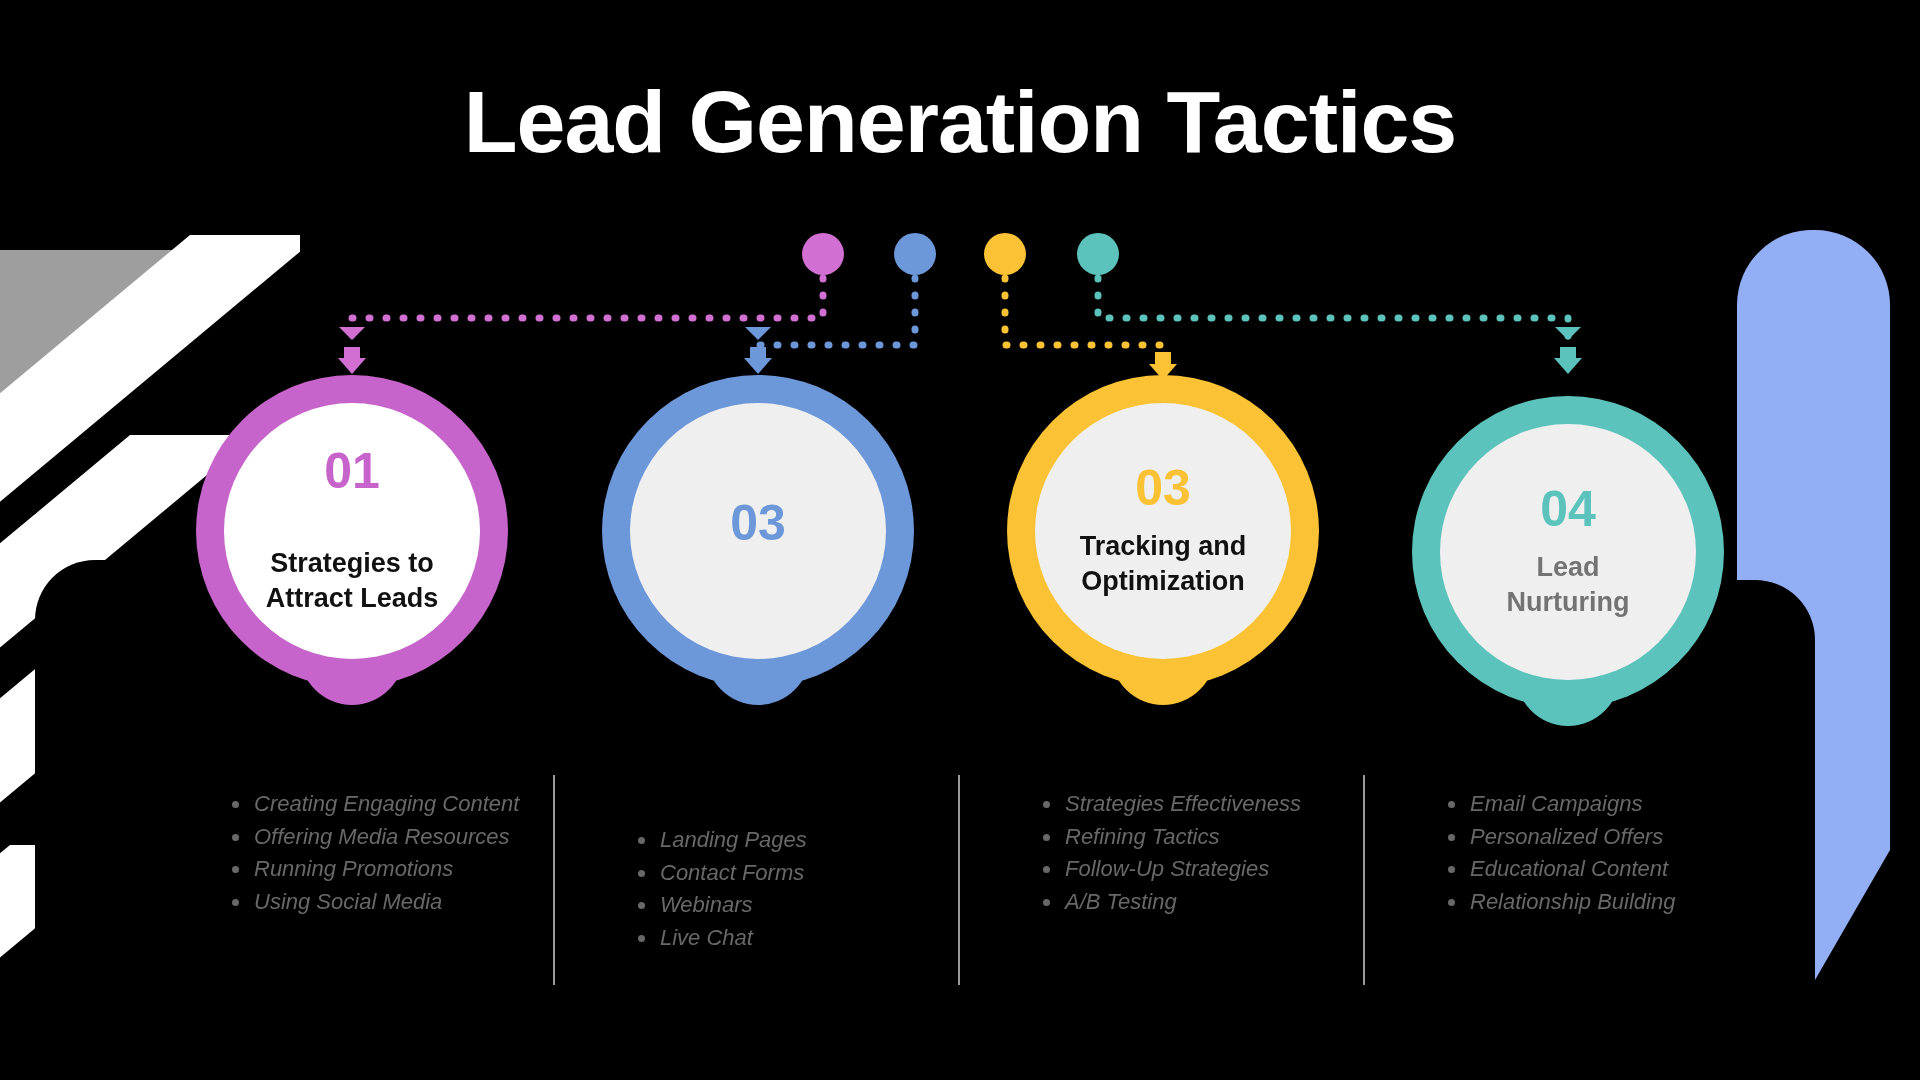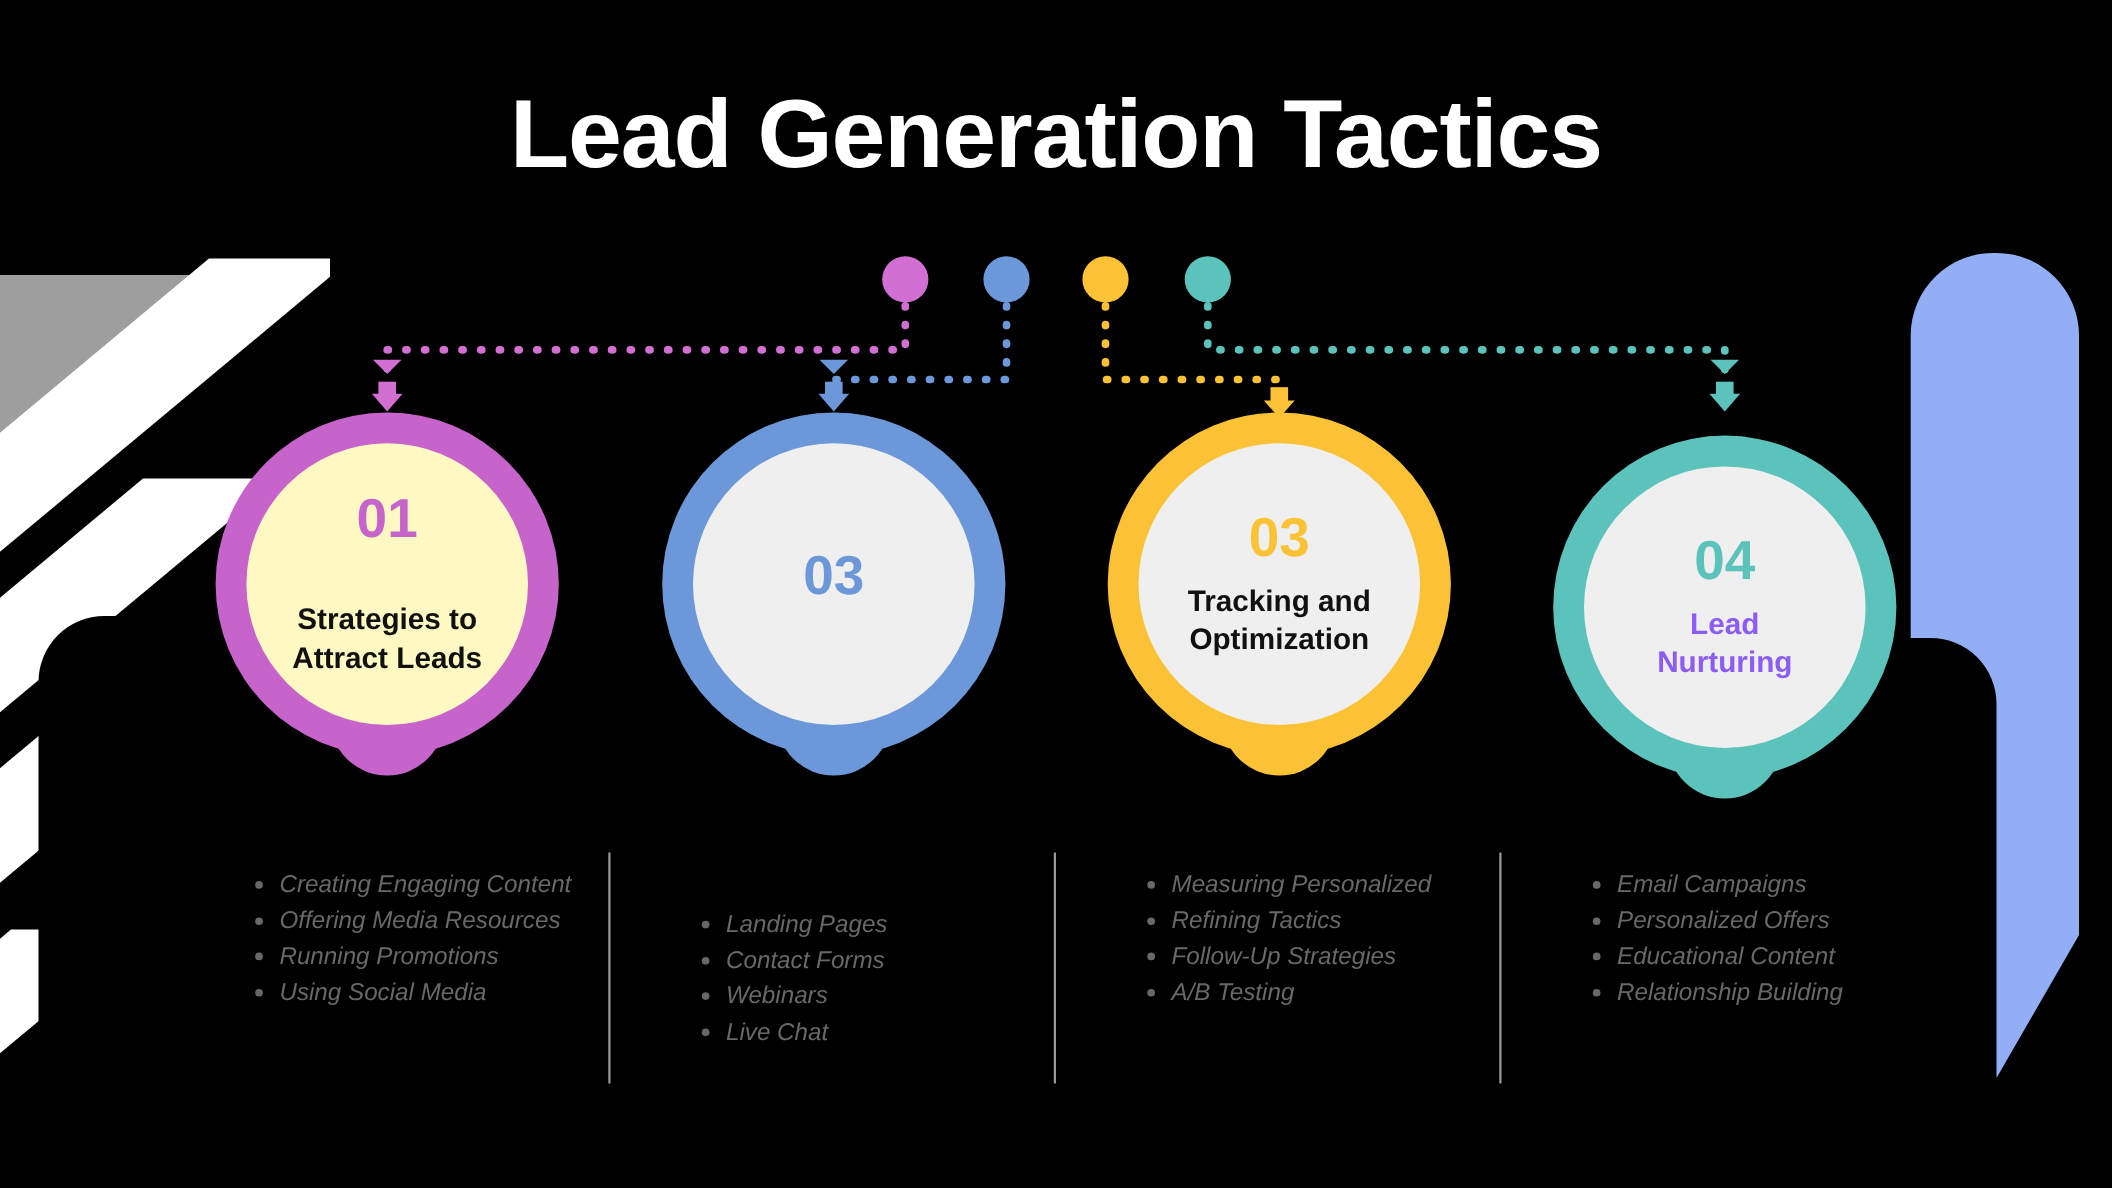--- a/index.html
+++ b/index.html
@@ -175,21 +175,21 @@
       <path d="M 1098 278 V 318 H 1568 V 352" stroke="#5CC2BC" stroke-width="7" stroke-linecap="round" stroke-dasharray="1 16" fill="none"></path>
       <path d="M 1568 340 l 13 -13 h -26 z" fill="#5CC2BC"></path>
       <rect x="1560" y="347" width="16" height="14" fill="#5CC2BC"></rect>
       <path d="M 1568 374 l 14 -16 h -28 z" fill="#5CC2BC"></path>
     </g>
   </svg>
 
   <div class="node" style="left:196px; top:375px;">
     <div class="pin-stem" style="background: rgb(199, 100, 203);"></div>
     <div class="ring" style="background: rgb(199, 100, 203);"></div>
-    <div class="disc" style="background: #fef9c3; gap: 34px;">
+    <div class="disc" style="background: #ffffff; gap: 34px;">
       <div class="num" style="color: rgb(199, 100, 203);">01</div>
       <div class="cap" style="color: rgb(17, 17, 17);">Strategies to<br>Attract Leads</div>
     </div>
   </div>
 
   <div class="node" style="left:602px; top:375px;">
     <div class="pin-stem" style="background: rgb(108, 151, 216);"></div>
     <div class="ring" style="background: rgb(108, 151, 216);"></div>
     <div class="disc" style="background: rgb(239, 239, 239);">
       <div class="num" style="color: rgb(108, 151, 216);">03</div>
@@ -203,21 +203,21 @@
       <div class="num" style="color: rgb(250, 194, 52);">03</div>
       <div class="cap" style="color: rgb(17, 17, 17);">Tracking and<br>Optimization</div>
     </div>
   </div>
 
   <div class="node" style="left:1412px; top:396px;">
     <div class="pin-stem" style="background: rgb(92, 194, 188);"></div>
     <div class="ring" style="background: rgb(92, 194, 188);"></div>
     <div class="disc" style="background: rgb(239, 239, 239);">
       <div class="num" style="color: rgb(92, 194, 188);">04</div>
-      <div class="cap" style="color: #8b5cf6;">Lead<br>Nurturing</div>
+      <div class="cap" style="color: #737373;">Lead<br>Nurturing</div>
     </div>
   </div>
 
   <div class="divider" style="left: 553px; background: rgb(154, 154, 154);"></div>
   <div class="divider" style="left: 958px; background: rgb(154, 154, 154);"></div>
   <div class="divider" style="left: 1363px; background: rgb(154, 154, 154);"></div>
 
   <div class="col" style="left:228px;">
     <ul>
         <li>Creating Engaging Content</li>
@@ -229,21 +229,21 @@
   <div class="col" style="left:634px;margin-top:36px;">
     <ul>
         <li>Landing Pages</li>
         <li>Contact Forms</li>
         <li>Webinars</li>
         <li>Live Chat</li>
       </ul>
   </div>
   <div class="col" style="left:1039px;">
     <ul>
-        <li>Measuring Personalized</li>
+        <li>Strategies Effectiveness</li>
         <li>Refining Tactics</li>
         <li>Follow-Up Strategies</li>
         <li>A/B Testing</li>
       </ul>
   </div>
   <div class="col" style="left:1444px;">
     <ul>
         <li>Email Campaigns</li>
         <li>Personalized Offers</li>
         <li>Educational Content</li>

